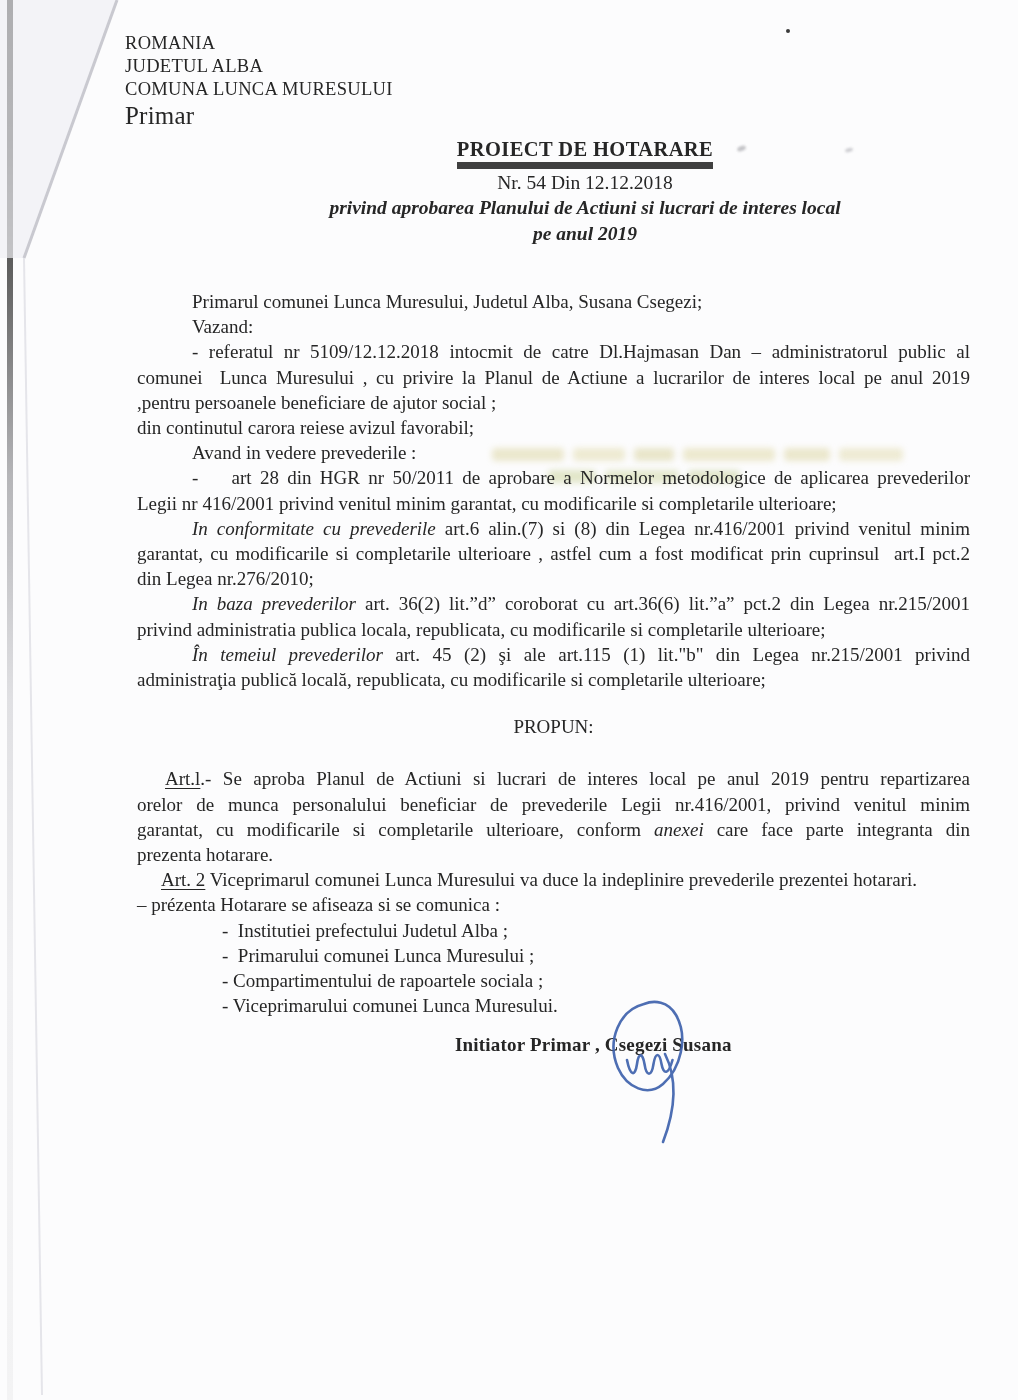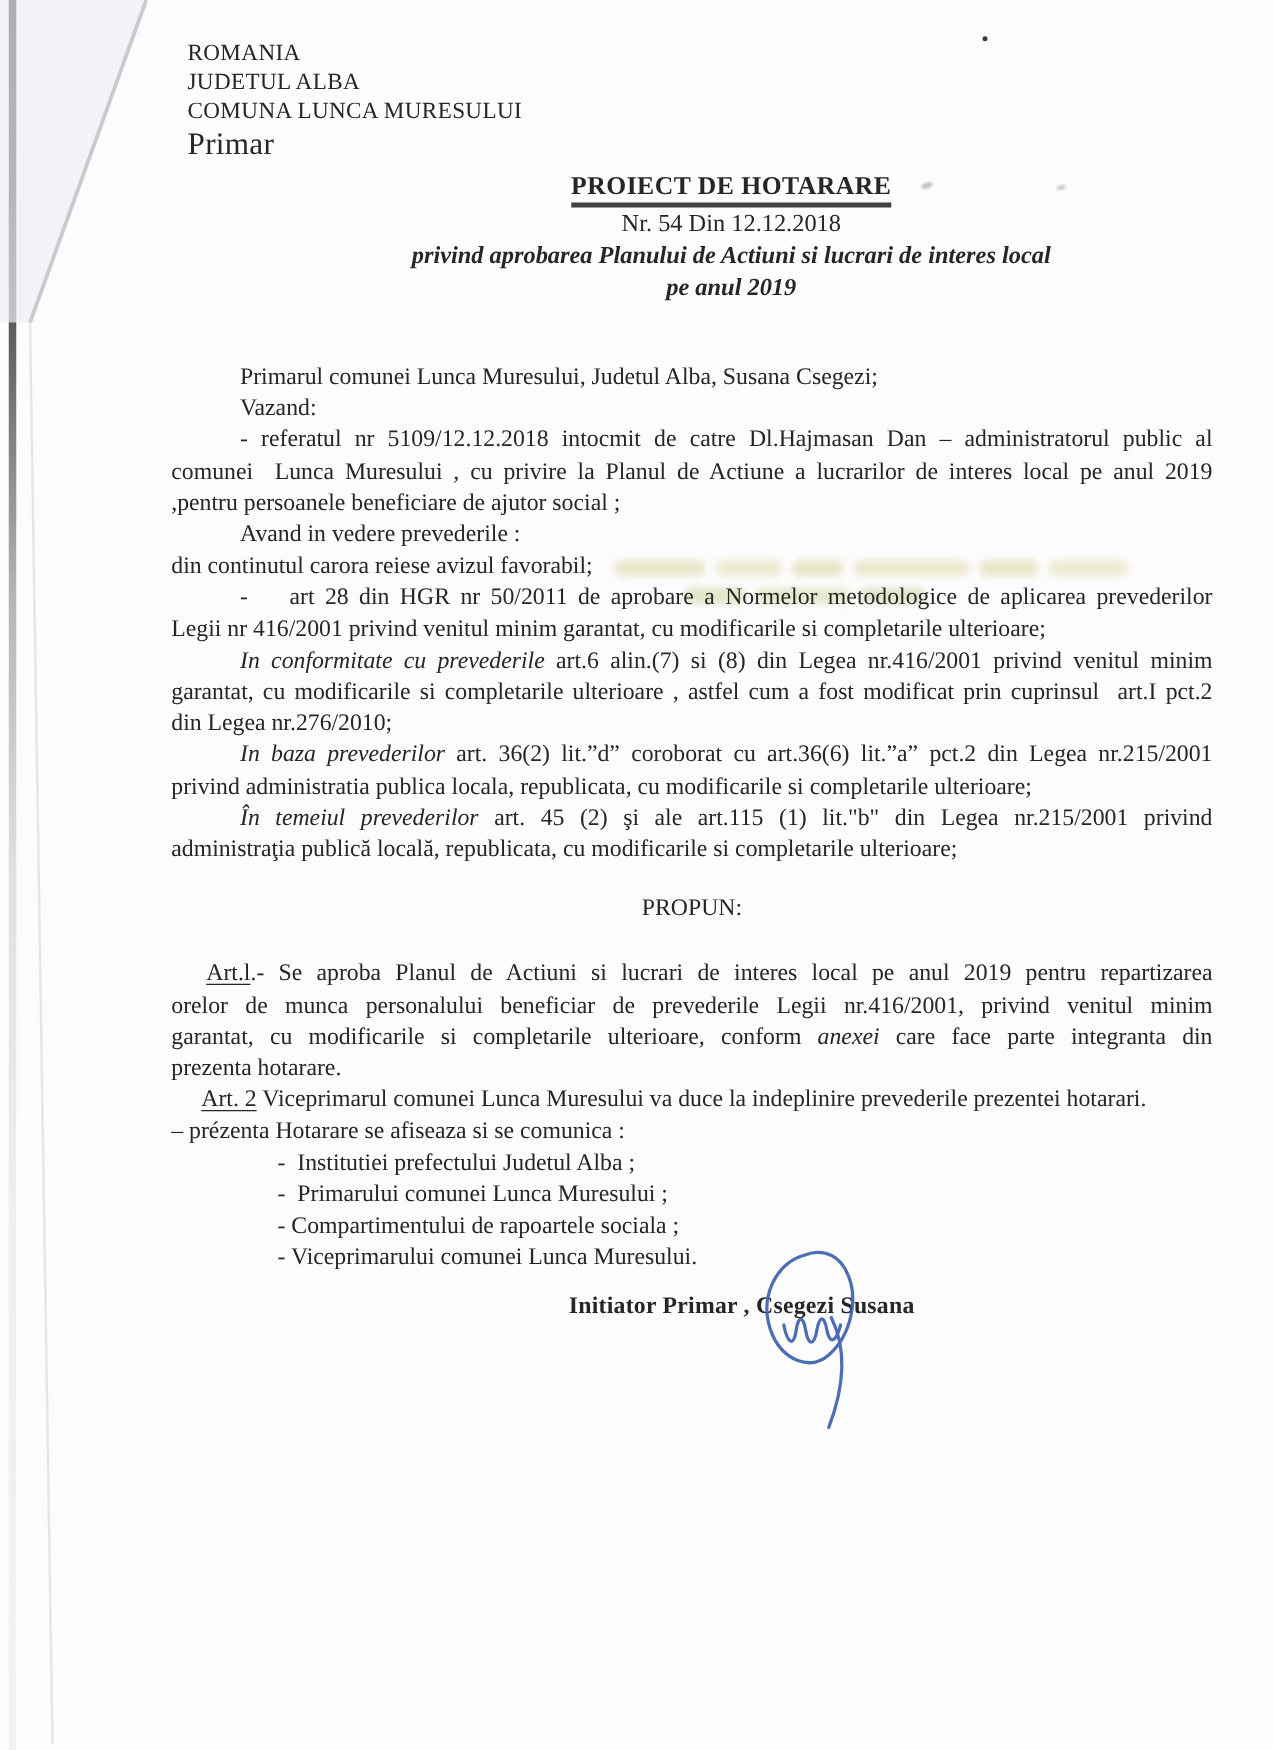--- a/index.html
+++ b/index.html
@@ -18,27 +18,27 @@
     background:linear-gradient(to bottom,#151515 0%,#2e2e2e 10%,#6f6f6f 22%,#b5b5b8 34%,#e0e0e3 50%,#efeff1 70%,#f3f3f4 100%);
   }
   .fold-svg{position:absolute;left:0;top:0;pointer-events:none;}
   .speck{position:absolute;border-radius:50%;}
   .ghost{
     position:absolute;display:flex;gap:9px;align-items:flex-start;
     filter:blur(3px);opacity:.55;
   }
   .ghost i{display:block;height:13px;border-radius:4px;}
   
-  .letterhead{position:absolute;left:150px;top:32px;font-size:18.5px;line-height:23px;letter-spacing:.3px;}
+  .letterhead{position:absolute;left:125px;top:32px;font-size:18.5px;line-height:23px;letter-spacing:.3px;}
   .letterhead .office{font-size:25px;margin-top:3px;letter-spacing:.2px;}
   
   .titleblock{position:absolute;left:150px;top:138px;width:870px;text-align:center;}
   .titleblock .heading{
     display:inline-block;font-size:20.5px;font-weight:bold;letter-spacing:.4px;
-    border-bottom:4px solid #404040;padding-bottom:1px;
+    border-bottom:7px solid #404040;padding-bottom:1px;
   }
   .titleblock .numline{font-size:19.5px;margin-top:3px;}
   .titleblock .sub{font-size:19.5px;font-weight:bold;font-style:italic;margin-top:2px;line-height:24px;}
   
   .body-lines{position:absolute;left:137px;top:289px;width:833px;font-size:19px;line-height:25.2px;}
   .line{min-height:25px;}
   .line span{white-space:pre-wrap;}
   .just{text-align:justify;text-align-last:justify;}
   .center{text-align:center;text-align-last:center;}
   .r-b{font-weight:normal;}
@@ -91,22 +91,22 @@
     <div class="sub">privind aprobarea Planului de Actiuni si lucrari de interes local</div>
     <div class="sub">pe anul 2019</div>
   </div>
 
   <div class="body-lines">
       <div class="line" style="margin-left: 55px;"><span>Primarul comunei Lunca Muresului, Judetul Alba, Susana Csegezi;</span></div>
       <div class="line" style="margin-left: 55px;"><span>Vazand:</span></div>
       <div class="line just" style="margin-left: 55px;"><span>- referatul nr 5109/12.12.2018 intocmit de catre Dl.Hajmasan Dan – administratorul public al</span></div>
       <div class="line just"><span>comunei&nbsp; Lunca Muresului , cu privire la Planul de Actiune a lucrarilor de interes local pe anul 2019</span></div>
       <div class="line"><span>,pentru persoanele beneficiare de ajutor social ;</span></div>
+      <div class="line"><span>din continutul carora reiese avizul favorabil;</span></div>
       <div class="line" style="margin-left: 55px;"><span>Avand in vedere prevederile :</span></div>
-      <div class="line"><span>din continutul carora reiese avizul favorabil;</span></div>
       <div class="line just" style="margin-left: 55px;"><span>-&nbsp;&nbsp;&nbsp; art 28 din HGR nr 50/2011 de aprobare a Normelor metodologice de aplicarea prevederilor</span></div>
       <div class="line"><span>Legii nr 416/2001 privind venitul minim garantat, cu modificarile si completarile ulterioare;</span></div>
       <div class="line just" style="margin-left: 55px;"><span class="r-i">In conformitate cu prevederile</span><span> art.6 alin.(7) si (8) din Legea nr.416/2001 privind venitul minim</span></div>
       <div class="line just"><span>garantat, cu modificarile si completarile ulterioare , astfel cum a fost modificat prin cuprinsul&nbsp; art.I pct.2</span></div>
       <div class="line"><span>din Legea nr.276/2010;</span></div>
       <div class="line just" style="margin-left: 55px;"><span class="r-i">In baza prevederilor</span><span> art. 36(2) lit.”d” coroborat cu art.36(6) lit.”a” pct.2 din Legea nr.215/2001</span></div>
       <div class="line"><span>privind administratia publica locala, republicata, cu modificarile si completarile ulterioare;</span></div>
       <div class="line just" style="margin-left: 55px;"><span class="r-i">În temeiul prevederilor</span><span> art. 45 (2) şi ale art.115 (1) lit."b" din Legea nr.215/2001 privind</span></div>
       <div class="line"><span>administraţia publică locală, republicata, cu modificarile si completarile ulterioare;</span></div>
       <div class="line center" style="margin-top: 22px;"><span class="r-b">PROPUN:</span></div>

